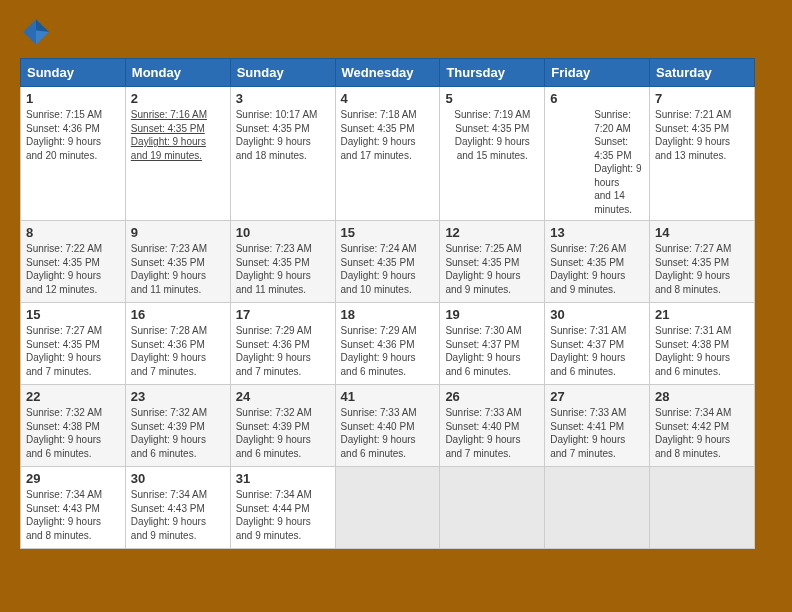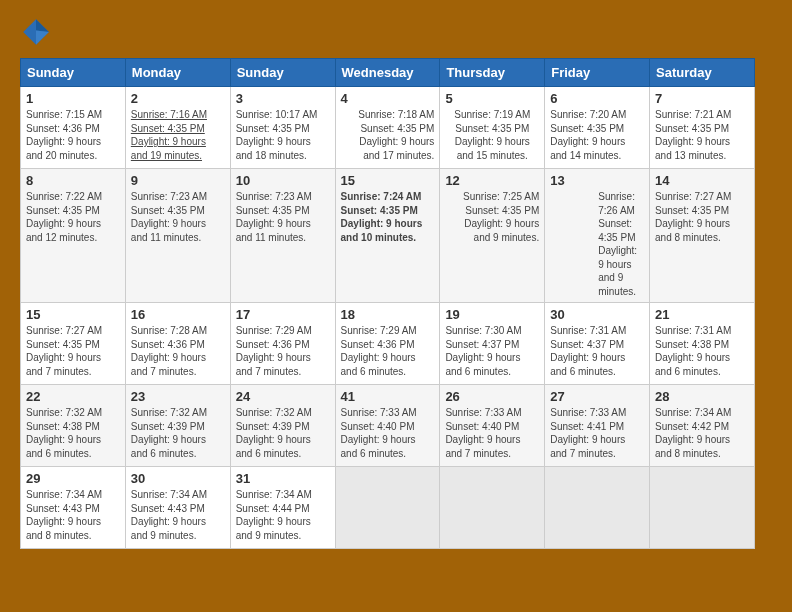--- a/index.html
+++ b/index.html
@@ -145,35 +145,35 @@
           </td>
           <td>
             <span class="day-num">3</span>
             <div class="day-info" style="white-space: pre-line;">Sunrise: 10:17 AM
 Sunset: 4:35 PM
 Daylight: 9 hours
 and 18 minutes.</div>
           </td>
           <td>
             <span class="day-num">4</span>
-            <div class="day-info" style="white-space: pre-line; text-align: right;">Sunrise: 7:18 AM
+            <div class="day-info" style="white-space: pre-line;">Sunrise: 7:18 AM
 Sunset: 4:35 PM
 Daylight: 9 hours
 and 17 minutes.</div>
           </td>
           <td>
             <span class="day-num">5</span>
             <div class="day-info" style="white-space: pre-line; text-align: center;">Sunrise: 7:19 AM
 Sunset: 4:35 PM
 Daylight: 9 hours
 and 15 minutes.</div>
           </td>
           <td>
             <span class="day-num">6</span>
-            <div class="day-info" style="white-space: pre-line;">Sunrise: 7:20 AM
+            <div class="day-info" style="white-space: pre-line; margin-left: 44px;">Sunrise: 7:20 AM
 Sunset: 4:35 PM
 Daylight: 9 hours
 and 14 minutes.</div>
           </td>
           <td>
             <span class="day-num">7</span>
             <div class="day-info" style="white-space: pre-line;">Sunrise: 7:21 AM
 Sunset: 4:35 PM
 Daylight: 9 hours
 and 13 minutes.</div>
@@ -196,35 +196,35 @@
           </td>
           <td>
             <span class="day-num">10</span>
             <div class="day-info" style="white-space: pre-line;">Sunrise: 7:23 AM
 Sunset: 4:35 PM
 Daylight: 9 hours
 and 11 minutes.</div>
           </td>
           <td>
             <span class="day-num">15</span>
-            <div class="day-info" style="white-space: pre-line; font-weight: bold;">Sunrise: 7:24 AM
+            <div class="day-info" style="white-space: pre-line;">Sunrise: 7:24 AM
 Sunset: 4:35 PM
 Daylight: 9 hours
 and 10 minutes.</div>
           </td>
           <td>
             <span class="day-num">12</span>
-            <div class="day-info" style="white-space: pre-line; text-align: right;">Sunrise: 7:25 AM
+            <div class="day-info" style="white-space: pre-line;">Sunrise: 7:25 AM
 Sunset: 4:35 PM
 Daylight: 9 hours
 and 9 minutes.</div>
           </td>
           <td>
             <span class="day-num">13</span>
-            <div class="day-info" style="white-space: pre-line; margin-left: 48px;">Sunrise: 7:26 AM
+            <div class="day-info" style="white-space: pre-line;">Sunrise: 7:26 AM
 Sunset: 4:35 PM
 Daylight: 9 hours
 and 9 minutes.</div>
           </td>
           <td>
             <span class="day-num">14</span>
             <div class="day-info" style="white-space: pre-line;">Sunrise: 7:27 AM
 Sunset: 4:35 PM
 Daylight: 9 hours
 and 8 minutes.</div>

